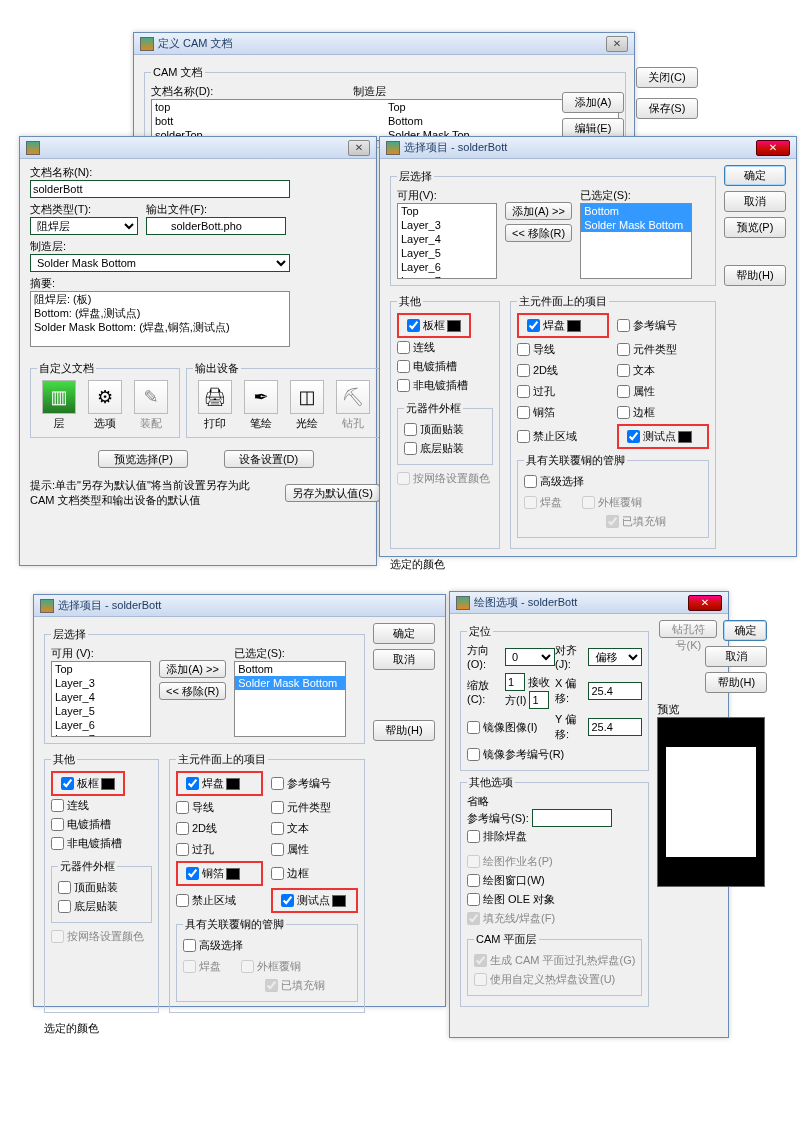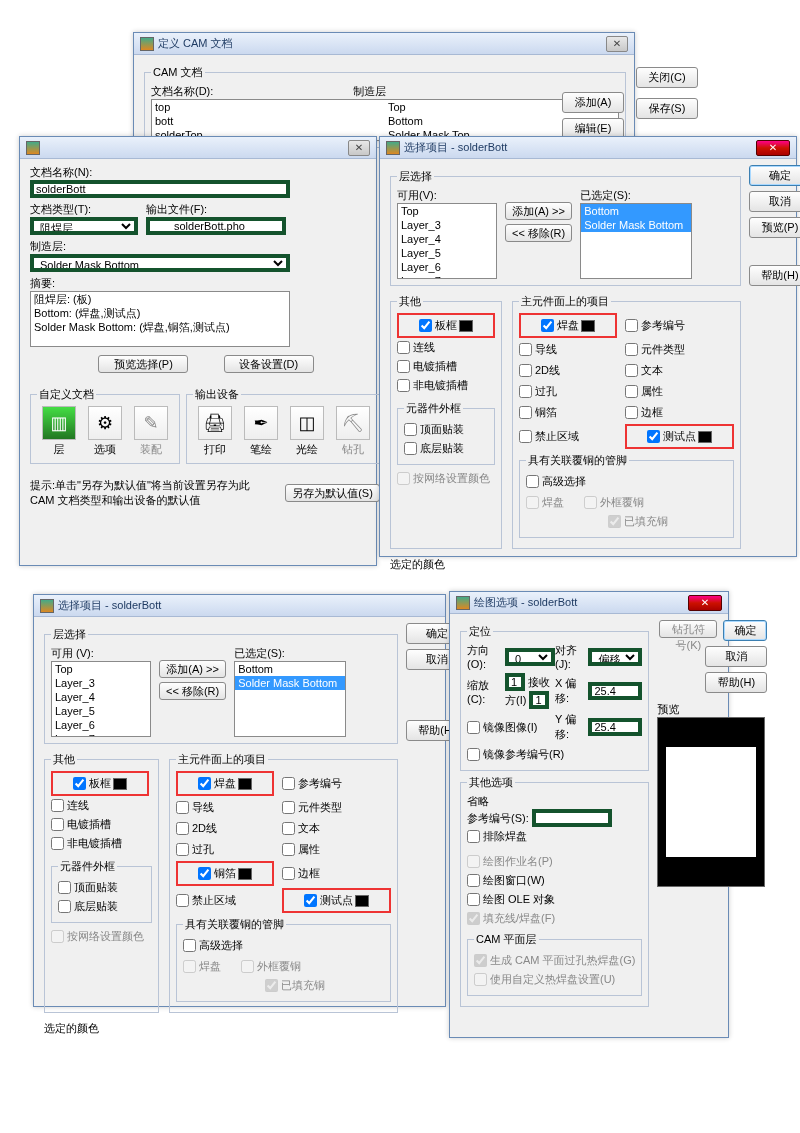--- a/index.html
+++ b/index.html
@@ -10,24 +10,24 @@
     .titlebar .t { flex:1; color:#1f3b63; }
     .closebtn { width:34px; height:16px; background: linear-gradient(#f08,#c10 50%,#a00); border:1px solid #500; border-radius:2px; color:#fff; line-height:13px; text-align:center; font-size:10px; }
     .closebtn.gray { background: linear-gradient(#e8e8e8,#c8c8c8); color:#444; border-color:#888; width:22px; }
     .body { padding: 6px 10px; }
     .btn { display:block; width:62px; height:21px; line-height:19px; text-align:center; background:linear-gradient(#fefefe,#e4e4e4); border:1px solid #8a8a8a; border-radius:3px; margin-bottom:5px; }
     .btn.small { width:auto; display:inline-block; padding:0 6px; height:18px; line-height:16px; margin:0 2px; }
     .btn.hl { border:1px solid #3c7fb1; box-shadow: inset 0 0 0 1px #a8d8ff; }
     label.cb { display:inline-flex; align-items:center; gap:3px; margin:2px 0; white-space:nowrap; }
     label.cb input { margin:0; }
     .swatch { width:14px;height:12px;background:#000;border:1px solid #666;display:inline-block;margin-left:2px;vertical-align:middle; }
-    .redbox { border: 2px solid #e33; padding:1px 20px; display:inline-flex; align-items:center; }
+    .redbox { border: 2px solid #e33; padding:1px 8px; display:inline-flex; align-items:center; }
     fieldset { border:1px solid #b9c4d6; padding:4px 6px 6px; margin:4px 0; }
     legend { padding:0 2px; }
-    select, input[type=text] { border:4px solid #14532d; background:#fff; height:18px; padding:0 2px; }
+    select, input[type=text] { border:1px solid #14532d; background:#fff; height:18px; padding:0 2px; }
     .listbox { background:#fff; border:1px solid #8a8a8a; overflow:auto; }
     .listbox div { padding:0 3px; line-height:14px; }
     .listbox .sel { background:#3399ff; color:#fff; }
     .faded { color:#888; }
     .toolbtn { display:inline-flex; flex-direction:column; align-items:center; width:44px; gap:2px; }
     .toolbtn .ic { width:34px; height:34px; border:1px solid #bbb; background:linear-gradient(#fff,#eee); display:flex;align-items:center;justify-content:center;font-size:18px; }
     .col { display:flex; flex-direction:column; }
   </style>
 </head>
 <body>
@@ -86,24 +86,20 @@
         </div>
       </div>
       <div style="margin-top:4px;">制造层:</div>
       <select style="width:260px;"><option>Solder Mask Bottom</option></select>
       <div style="margin-top:4px;">摘要:</div>
       <div class="listbox" style="width:260px;height:56px;">
         <div>阻焊层: (板)</div>
         <div>Bottom: (焊盘,测试点)</div>
         <div>Solder Mask Bottom: (焊盘,铜箔,测试点)</div>
       </div>
-      <div style="margin-top:8px;text-align:center;">
-        <span class="btn small" style="width:90px;">预览选择(P)</span>
-        <span class="btn small" style="width:90px;margin-left:30px;">设备设置(D)</span>
-      </div>
       <div style="display:flex;gap:6px;margin-top:10px;">
         <fieldset style="flex:1;">
           <legend>自定义文档</legend>
           <div style="display:flex;gap:2px;">
             <div class="toolbtn">
                 <span class="ic" style="background:linear-gradient(#4d4,#272);color:#fff">▥</span>
                 <span>层</span>
               </div>
             <div class="toolbtn">
                 <span class="ic">⚙</span>
@@ -129,20 +125,24 @@
             <div class="toolbtn">
                 <span class="ic">◫</span>
                 <span>光绘</span>
               </div>
             <div class="toolbtn faded">
                 <span class="ic">⛏</span>
                 <span>钻孔</span>
               </div>
           </div>
         </fieldset>
+      </div>
+      <div style="margin-top:8px;text-align:center;">
+        <span class="btn small" style="width:90px;">预览选择(P)</span>
+        <span class="btn small" style="width:90px;margin-left:30px;">设备设置(D)</span>
       </div>
       <div style="display:flex;align-items:center;gap:6px;margin-top:10px;">
         <span style="flex:1;">提示:单击"另存为默认值"将当前设置另存为此 CAM 文档类型和输出设备的默认值</span>
         <span class="btn small" style="width:95px;">另存为默认值(S)</span>
       </div>
     </div>
     <div class="col">
       <span class="btn">确定</span>
       <span class="btn">取消</span>
       <span class="btn">帮助(H)</span>

